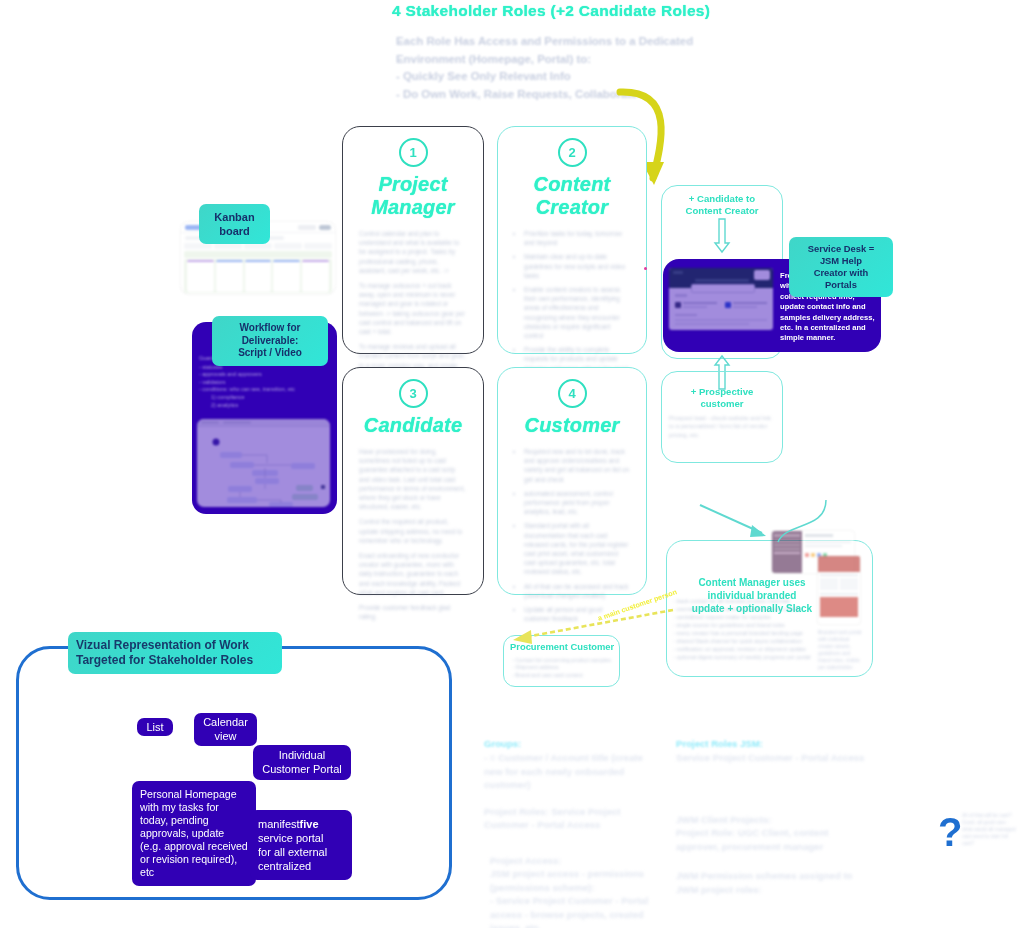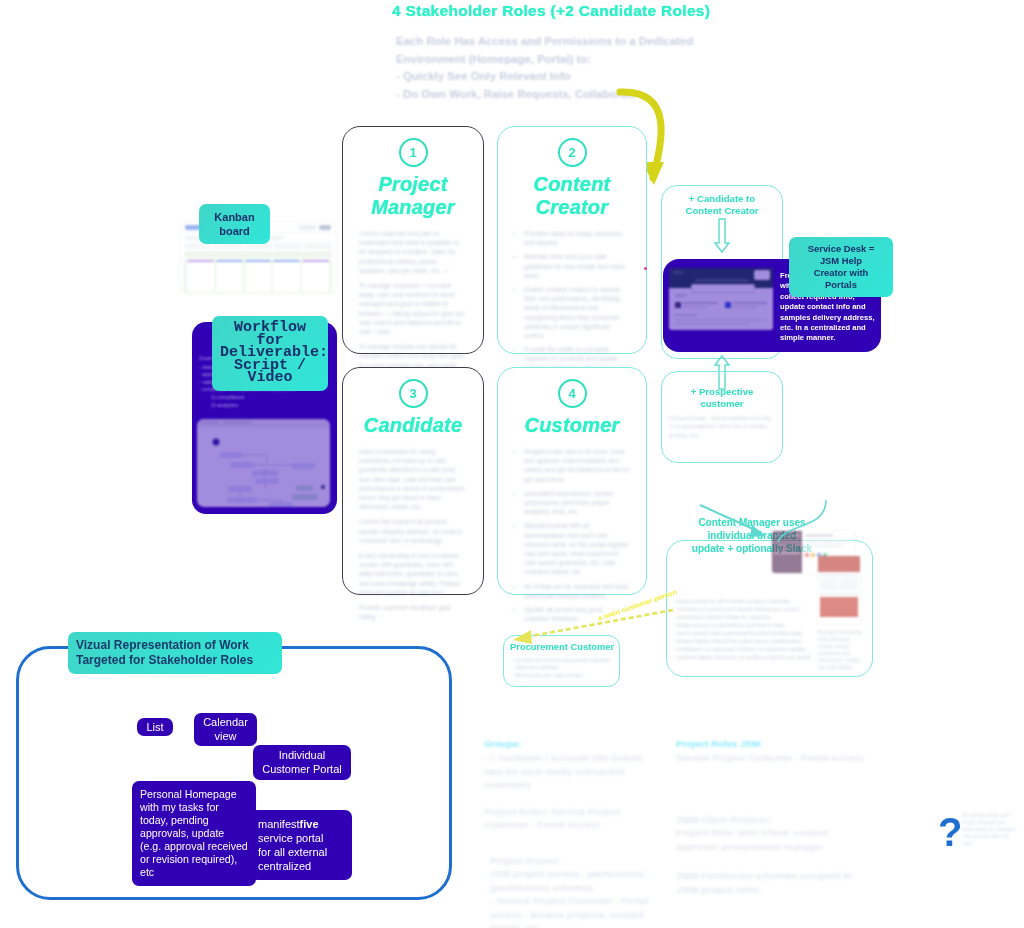--- a/index.html
+++ b/index.html
@@ -150,21 +150,21 @@
         <path d="M57 38 L94 38"></path>
       <path d="M68 41 L68 51"></path>
         <path d="M68 57 L68 62"></path>
       <path d="M43 65 L43 70"></path>
         <path d="M60 73 L84 73 L84 76"></path>
     </g>
     <rect x="124" y="58" width="4" height="4" fill="#5a6b85"></rect>
   </svg>
 </div>
 
-<div class="abs chip" style="left:212px;top:316px;width:100px;font-size:15px;line-height:12.5px;font-family:Liberation Mono, monospace;">
+<div class="abs chip" style="left:212px;top:316px;width:100px;font-size:10px;line-height:12.5px;">
   <div>Workflow for Deliverable:</div>
   <div>Script / Video</div>
 </div>
 
 <div class="abs role-card card-dark" style="left:342px;top:126px;width:140px;height:226px;">
   <div style="margin-top:11px;">
     <div class="num-badge">1</div>
   </div>
   <div class="card-title">Project Manager</div>
   <div class="card-body blur-md">
@@ -285,21 +285,21 @@
 
 <div class="abs" style="left:780px;top:271px;width:96px;color:#ffffff;font-size:7.6px;line-height:10.4px;font-weight:bold;">Front Facing Portal(s) with request forms to collect required info, update contact info and samples delivery address, etc. in a centralized and simple manner.</div>
 
 <div class="abs chip" style="left:789px;top:237px;width:88px;font-size:9.4px;line-height:12px;">
   <div>Service Desk = JSM Help</div>
   <div>Creator with Portals</div>
 </div>
 
 <div class="abs" style="left:666px;top:540px;width:205px;height:135px;border:1.4px solid #7fe8df;border-radius:18px;"></div>
 
-<div class="abs" style="left:672px;top:516px;width:160px;text-align:center;color:#2fe0c0;font-size:10px;
+<div class="abs" style="left:672px;top:576px;width:160px;text-align:center;color:#2fe0c0;font-size:10px;
             font-weight:bold;line-height:13px;">
   <div>Content Manager uses</div>
   <div>individual branded</div>
   <div>update + optionally Slack</div>
 </div>
 
 <div class="abs blur-md" style="left:673px;top:597px;width:140px;color:#8d9ab9;font-size:5.6px;line-height:8px;white-space:pre-line;">- track contact for all branded product materials
 - overview of content and assets shared per creator
 - centralized request intake for samples
 - single source for guidelines and brand rules

